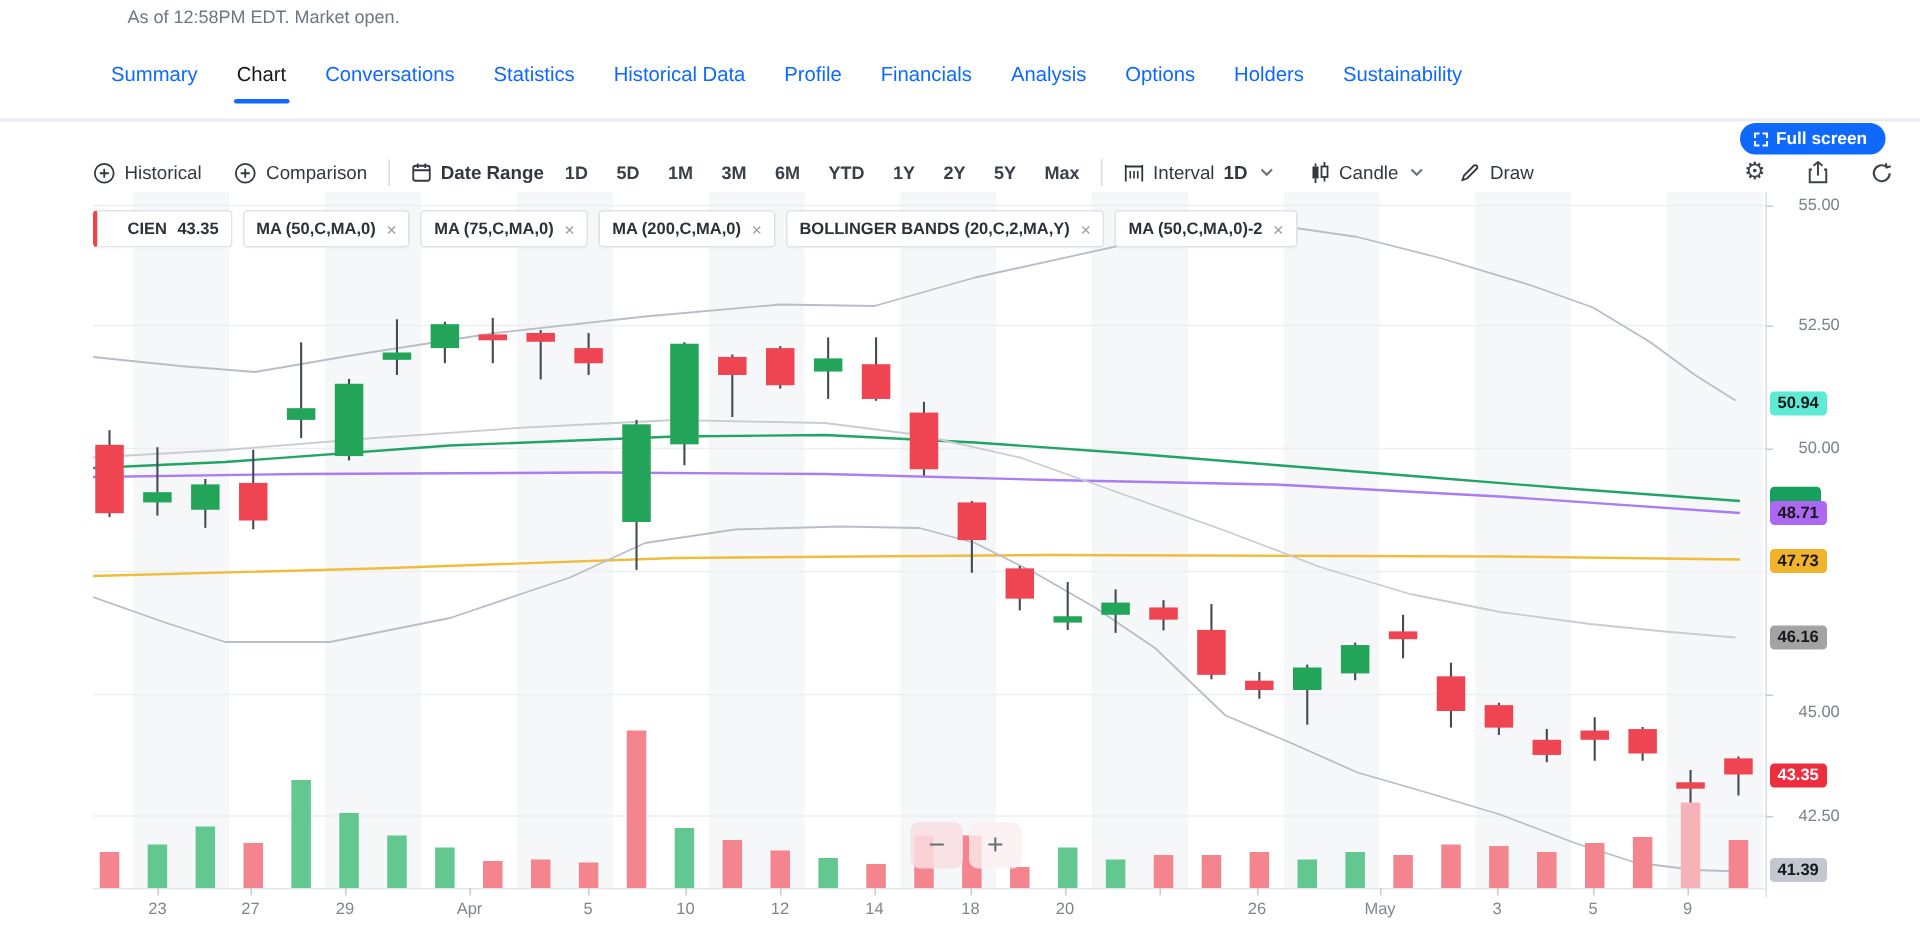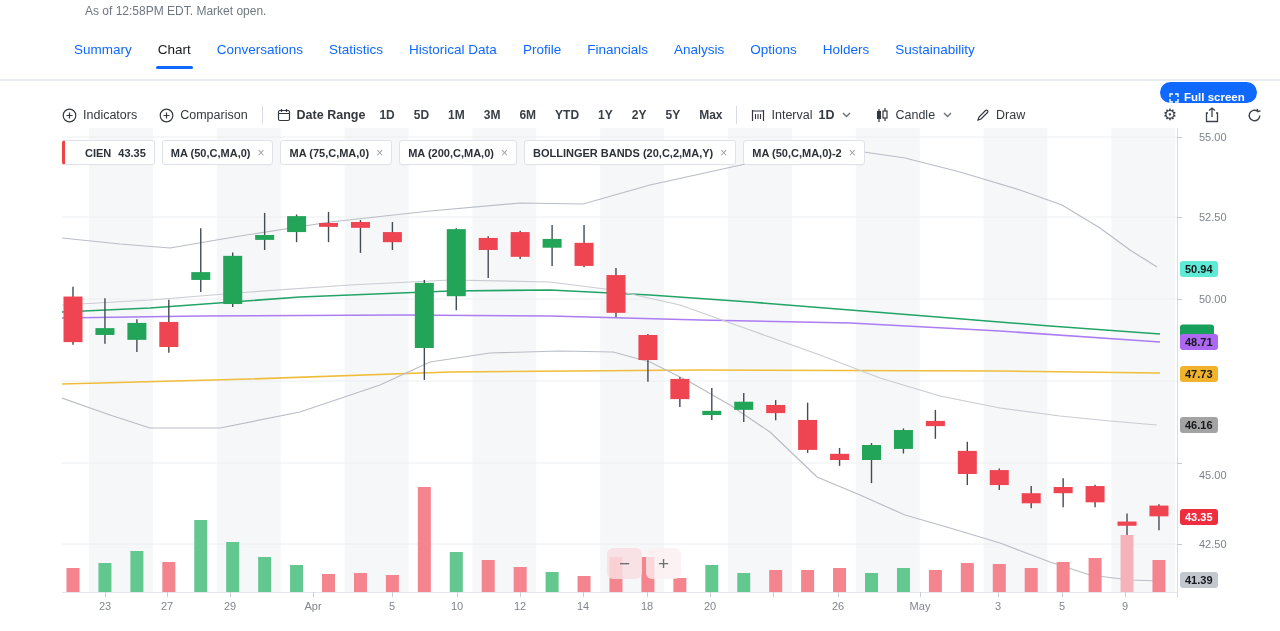--- a/index.html
+++ b/index.html
@@ -6,21 +6,21 @@
   #app{position:relative;width:1280px;height:631px;overflow:hidden;background:#fff;}
   .asof{position:absolute;left:85px;top:4px;font-size:12px;color:#6e7780;text-align:center;}
   
   .tabs{position:absolute;left:74px;top:42px;display:flex;gap:26px;align-items:center;}
   .tab{font-size:13.5px;color:#0f69ff;cursor:pointer;padding-bottom:10px;position:relative;white-space:nowrap;}
   .tab.active{color:#16181c;font-weight:normal;}
   .tab.active::after{content:"";position:absolute;left:-2px;right:-2px;bottom:-2px;height:3px;border-radius:2px;background:#0f69ff;}
   .tabs-divider{position:absolute;left:0;top:79px;width:1280px;height:2px;background:#e8ebef;}
   
   .fullscreen-btn{position:absolute;left:1160px;top:82px;height:21px;padding:0 12px 0 9px;background:#0f69ff;color:#fff;
-    border:none;border-radius:11px;font-size:11.5px;font-weight:bold;display:flex;align-items:flex-end;gap:5px;cursor:pointer;font-family:inherit;}
+    border:none;border-radius:11px;font-size:11.5px;font-weight:bold;display:flex;align-items:center;gap:5px;cursor:pointer;font-family:inherit;}
   
   .toolbar{position:absolute;left:62px;top:103px;right:70px;height:24px;display:flex;align-items:center;color:#33383f;font-size:12.5px;}
   .tb-item{display:flex;align-items:center;gap:6px;cursor:pointer;white-space:nowrap;}
   .tb-sep{width:1px;height:18px;background:#d8dce1;margin:0 14px;}
   .ranges{display:flex;gap:19px;margin-left:14px;font-weight:bold;font-size:12px;color:#3a4047;}
   .range{cursor:pointer;}
   .tb-caret{margin-left:2px;}
   .tb-icons{position:absolute;right:18px;top:103px;display:flex;gap:28px;align-items:center;height:24px;color:#3c434a;}
   .tb-icons .ticon{cursor:pointer;display:flex;align-items:center;}
   .gear-glyph{font-size:16px;line-height:1;}
@@ -80,21 +80,21 @@
   </button>
 
   <div class="toolbar">
     <div class="tb-item">
       <span>
         <svg width="15" height="15" viewBox="0 0 15 15">
             <circle cx="7.5" cy="7.5" r="6.3" fill="none" stroke="#33383f" stroke-width="1.2"></circle>
             <path d="M7.5 4.5 v6 M4.5 7.5 h6" stroke="#33383f" stroke-width="1.2"></path>
           </svg>
       </span>
-      <span>Indicators</span>
+      <span>Historical</span>
     </div>
     <div style="width:22px"></div>
     <div class="tb-item">
       <span>
         <svg width="15" height="15" viewBox="0 0 15 15">
             <circle cx="7.5" cy="7.5" r="6.3" fill="none" stroke="#33383f" stroke-width="1.2"></circle>
             <path d="M7.5 4.5 v6 M4.5 7.5 h6" stroke="#33383f" stroke-width="1.2"></path>
           </svg>
       </span>
       <span>Comparison</span>

